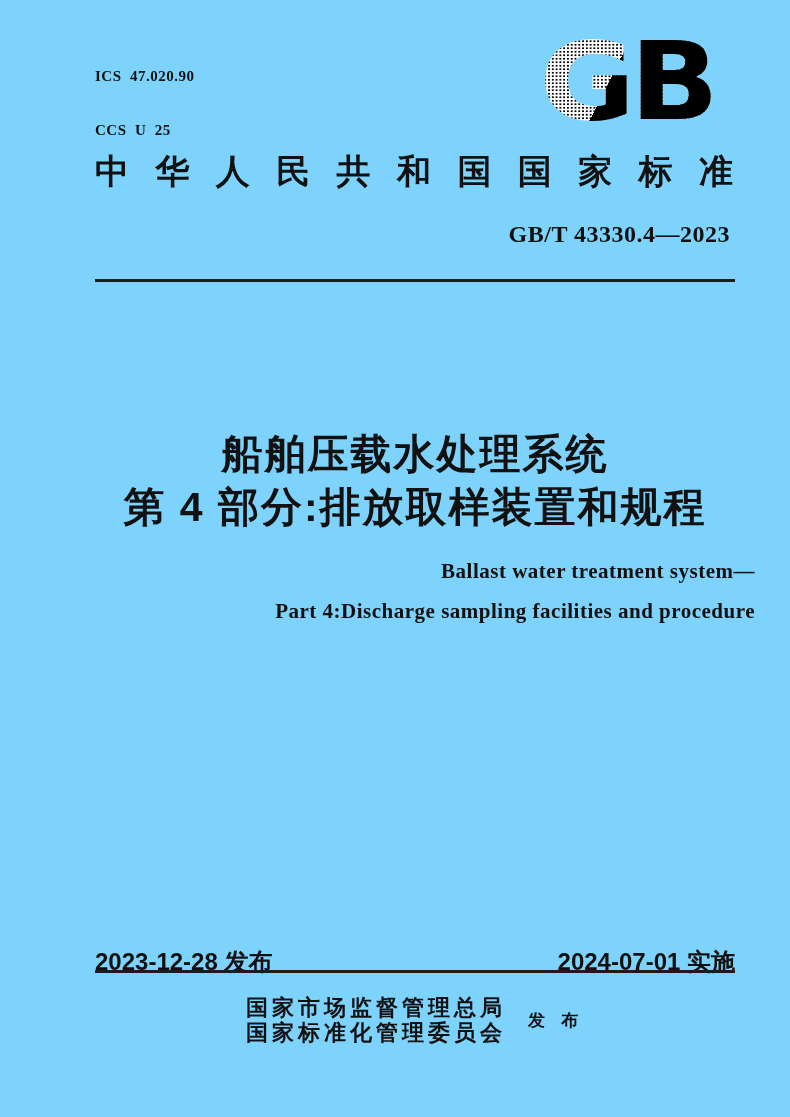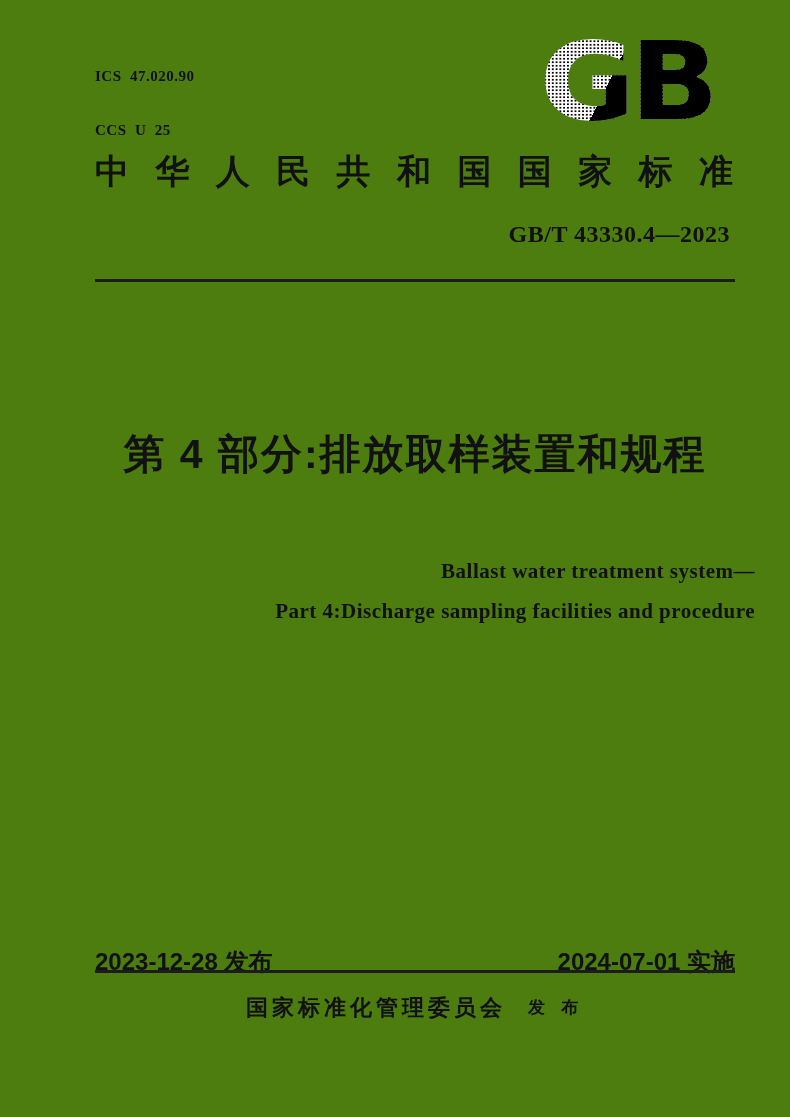--- a/index.html
+++ b/index.html
@@ -4,21 +4,21 @@
 <style>
   html, body {
     margin: 0;
     padding: 0;
     background: #ffffff;
   }
   .page {
     position: relative;
     width: 790px;
     height: 1117px;
-    background: #4d7c0f;
+    background: #7dd3fc;
     color: #111;
     font-family: "Liberation Serif", "DejaVu Serif", serif;
     overflow: hidden;
   }
 
   
   .ics-block {
     position: absolute;
     left: 95px;
     top: 31px;
@@ -183,35 +183,37 @@
     <span class="gb-logo-text">GB</span>
   </div>
 
   <div class="cn-heading">中华人民共和国国家标准</div>
 
   <div class="std-no">GB/T 43330.4—2023</div>
 
   <div class="rule rule-top"></div>
 
   <div class="doc-title-cn">
+    <div>船舶压载水处理系统</div>
     <div>第 4 部分:排放取样装置和规程</div>
   </div>
 
   <div class="doc-title-en">
     <span class="en-line">Ballast water treatment system—</span>
     <span class="en-line">Part 4:Discharge sampling facilities and procedure</span>
   </div>
 
   <div class="dates-row">
     <span>2023-12-28 发布</span>
     <span>2024-07-01 实施</span>
   </div>
 
   <div class="rule rule-bottom"></div>
 
   <div class="issuer-block">
     <div class="issuer-lines">
+      <span class="issuer-line">国家市场监督管理总局</span>
       <span class="issuer-line">国家标准化管理委员会</span>
     </div>
     <div class="publish-label">发 布</div>
   </div>
 
 </div>
 
 </body></html>

